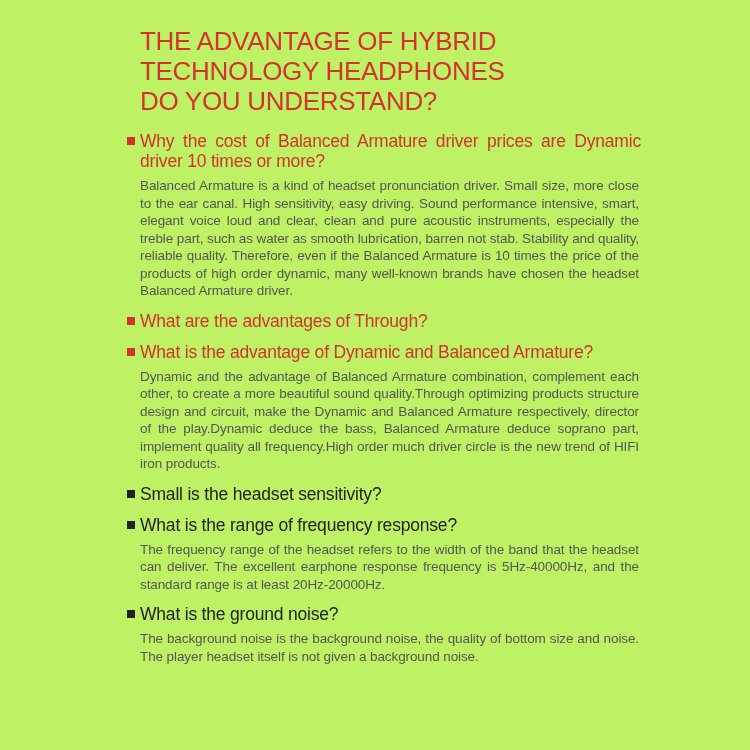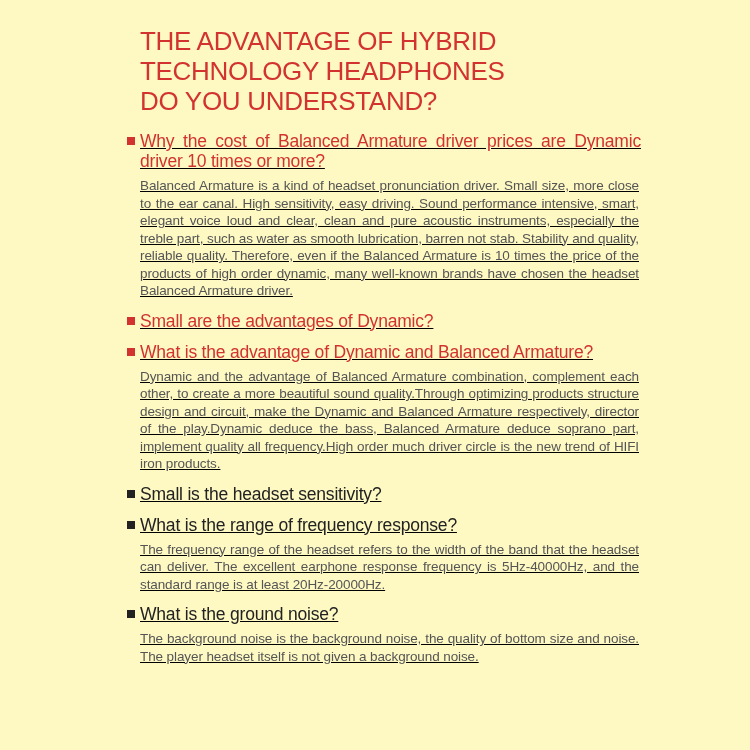--- a/index.html
+++ b/index.html
@@ -31,21 +31,20 @@
     line-height: 30px;
     font-weight: 500;
     letter-spacing: -0.3px;
   }
   .title-line { display: block; }
 
   .qa {
     position: relative;
     padding-left: 13px;
     margin-top: 11px;
-    text-decoration: underline;
   }
   .qa.first { margin-top: 15px; }
   .qa h2 {
     margin: 0;
     font-size: 17.5px;
     line-height: 20px;
     font-weight: 500;
     letter-spacing: -0.2px;
     text-align: justify;
   }
@@ -66,38 +65,38 @@
     color: var(--gray);
     font-size: 13.5px;
     line-height: 17.5px;
     letter-spacing: -0.1px;
     text-align: justify;
   }
 </style>
 </head>
 <body>
 
-<div class="page" style="--red: #d23230; --black: #222222; --gray: #555555; background: #fef9c3;">
+<div class="page" style="--red: #d23230; --black: #222222; --gray: #555555; background: #bef264;">
   <div class="content">
 
     <h1 class="title">
       <span class="title-line">THE ADVANTAGE OF HYBRID</span>
       <span class="title-line">TECHNOLOGY HEADPHONES</span>
       <span class="title-line">DO YOU UNDERSTAND?</span>
     </h1>
 
     <section class="qa red first">
       <span class="bullet"></span>
       <h2>Why the cost of Balanced Armature driver prices are Dynamic driver 10 times or more?</h2>
       <p>Balanced Armature is a kind of headset pronunciation driver. Small size, more close to the ear canal. High sensitivity, easy driving. Sound performance intensive, smart, elegant voice loud and clear, clean and pure acoustic instruments, especially the treble part, such as water as smooth lubrication, barren not stab. Stability and quality, reliable quality. Therefore, even if the Balanced Armature is 10 times the price of the products of high order dynamic, many well-known brands have chosen the headset Balanced Armature driver.</p>
     </section>
 
     <section class="qa red">
       <span class="bullet"></span>
-      <h2>Small are the advantages of Dynamic?</h2>
+      <h2>What are the advantages of Through?</h2>
     </section>
 
     <section class="qa red">
       <span class="bullet"></span>
       <h2>What is the advantage of Dynamic and Balanced Armature?</h2>
       <p>Dynamic and the advantage of Balanced Armature combination, complement each other, to create a more beautiful sound quality.Through optimizing products structure design and circuit, make the Dynamic and Balanced Armature respectively, director of the play.Dynamic deduce the bass, Balanced Armature deduce soprano part, implement quality all frequency.High order much driver circle is the new trend of HIFI iron products.</p>
     </section>
 
     <section class="qa black">
       <span class="bullet"></span>

